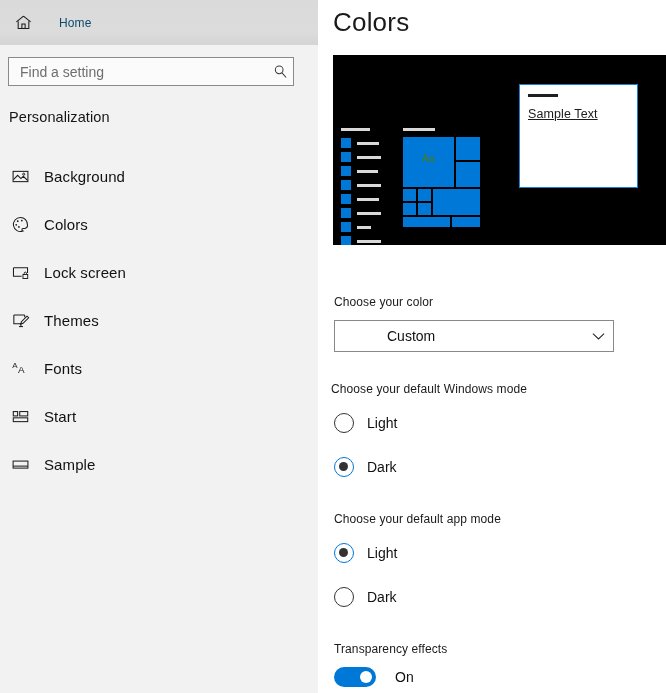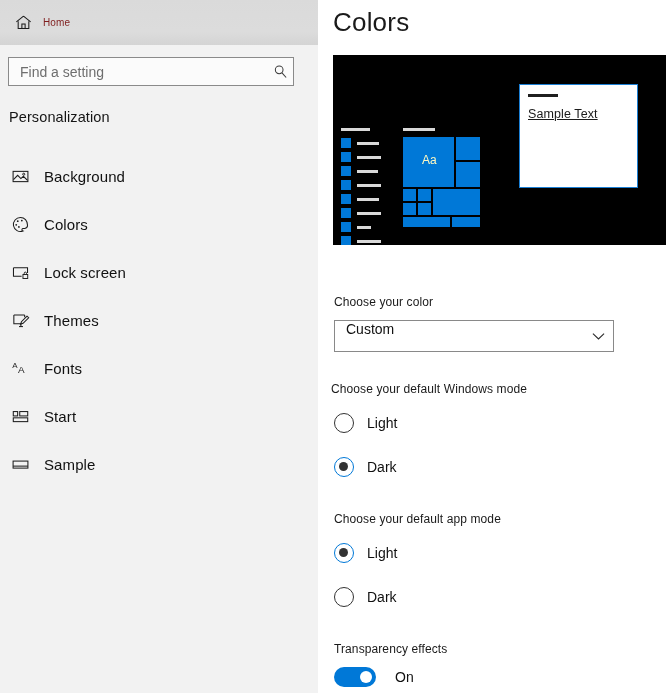--- a/index.html
+++ b/index.html
@@ -47,23 +47,23 @@
   #home-icon {
     margin-left: 12px;
     width: 22px;
     height: 22px;
     display: flex;
     align-items: center;
     justify-content: center;
     flex: none;
   }
   #home-label {
-    margin-left: 9px;
-    font-size: 10px;
-    color: #7f1d1d;
+    margin-left: 25px;
+    font-size: 12px;
+    color: #0c4a6e;
     letter-spacing: .1px;
   }
 
   
   #search-wrap {
     position: absolute;
     left: 8px; top: 57px;
     width: 286px;
     height: 29px;
     border: 1px solid #8a8a8a;
@@ -206,22 +206,22 @@
     width: 32px;
     height: 3px;
     background: #d9d9d9;
   }
   .tile {
     position: absolute;
     background: #0078d7;
   }
   #tile-aa-text {
     position: absolute;
-    color: #fef9c3;
-    font-size: 12px;
+    color: #4d7c0f;
+    font-size: 10px;
     line-height: 1;
   }
 
   
   #sample-window {
     position: absolute;
     left: 186px; top: 29px;
     width: 119px;
     height: 104px;
     background: #ffffff;
@@ -259,21 +259,23 @@
   
   #color-select {
     position: absolute;
     left: 16px; top: 320px;
     width: 280px;
     height: 32px;
     border: 1px solid #898989;
     background: #ffffff;
     box-sizing: border-box;
     display: flex;
+    align-items: center;
     cursor: default;
+    padding-left: 41px;
   }
   #color-select-value {
     flex: 1 1 auto;
     padding-left: 11px;
     font-size: 14px;
     color: #101010;
   }
   #color-select-chevron {
     flex: none;
     width: 30px;

